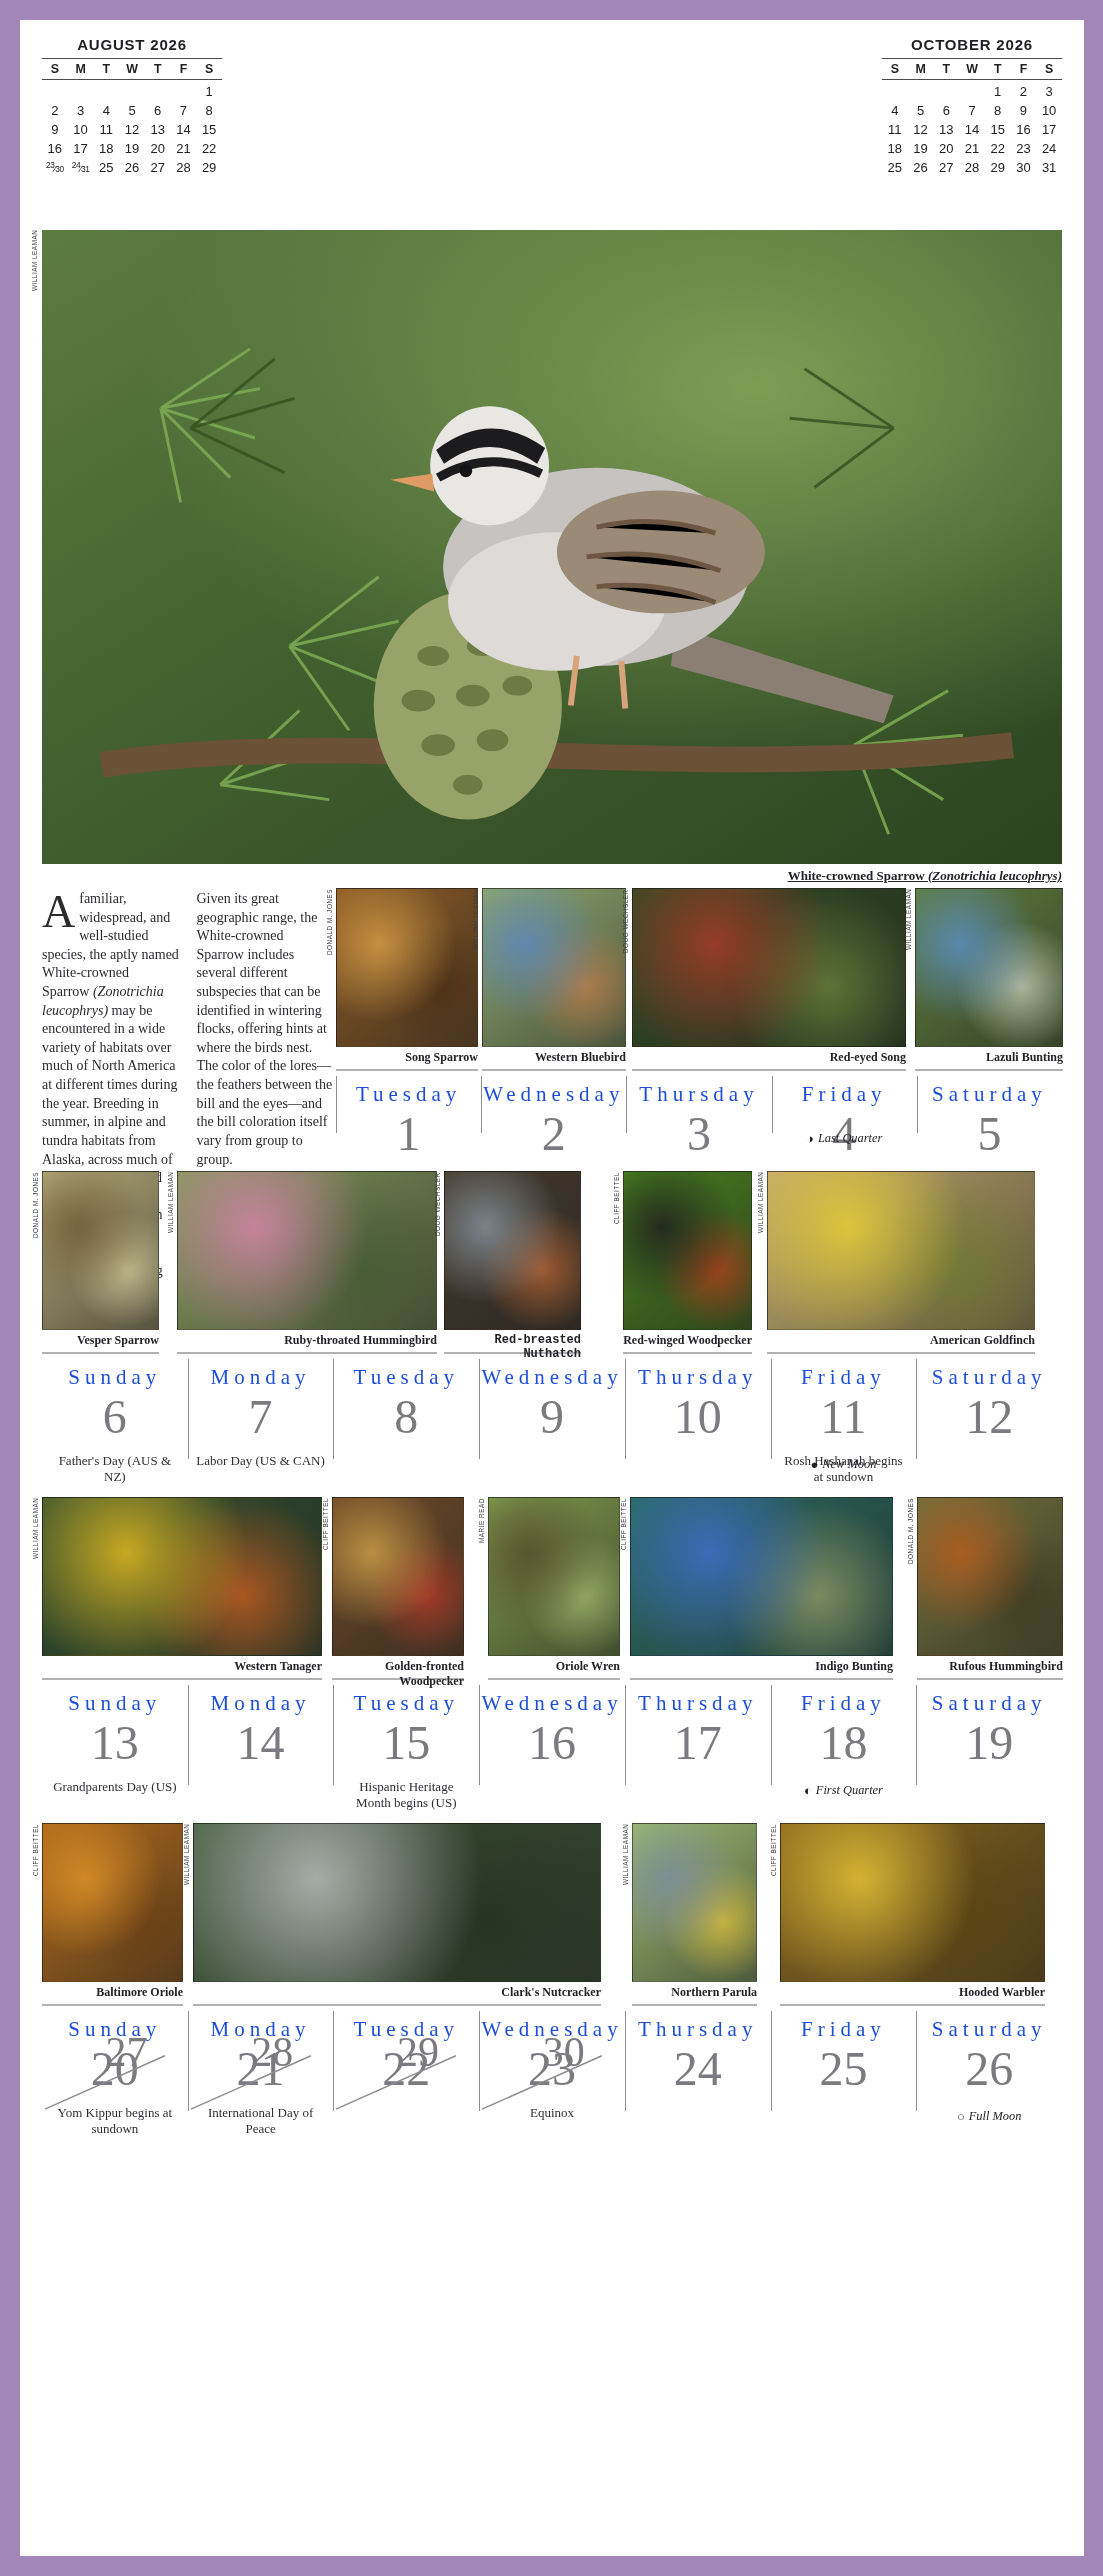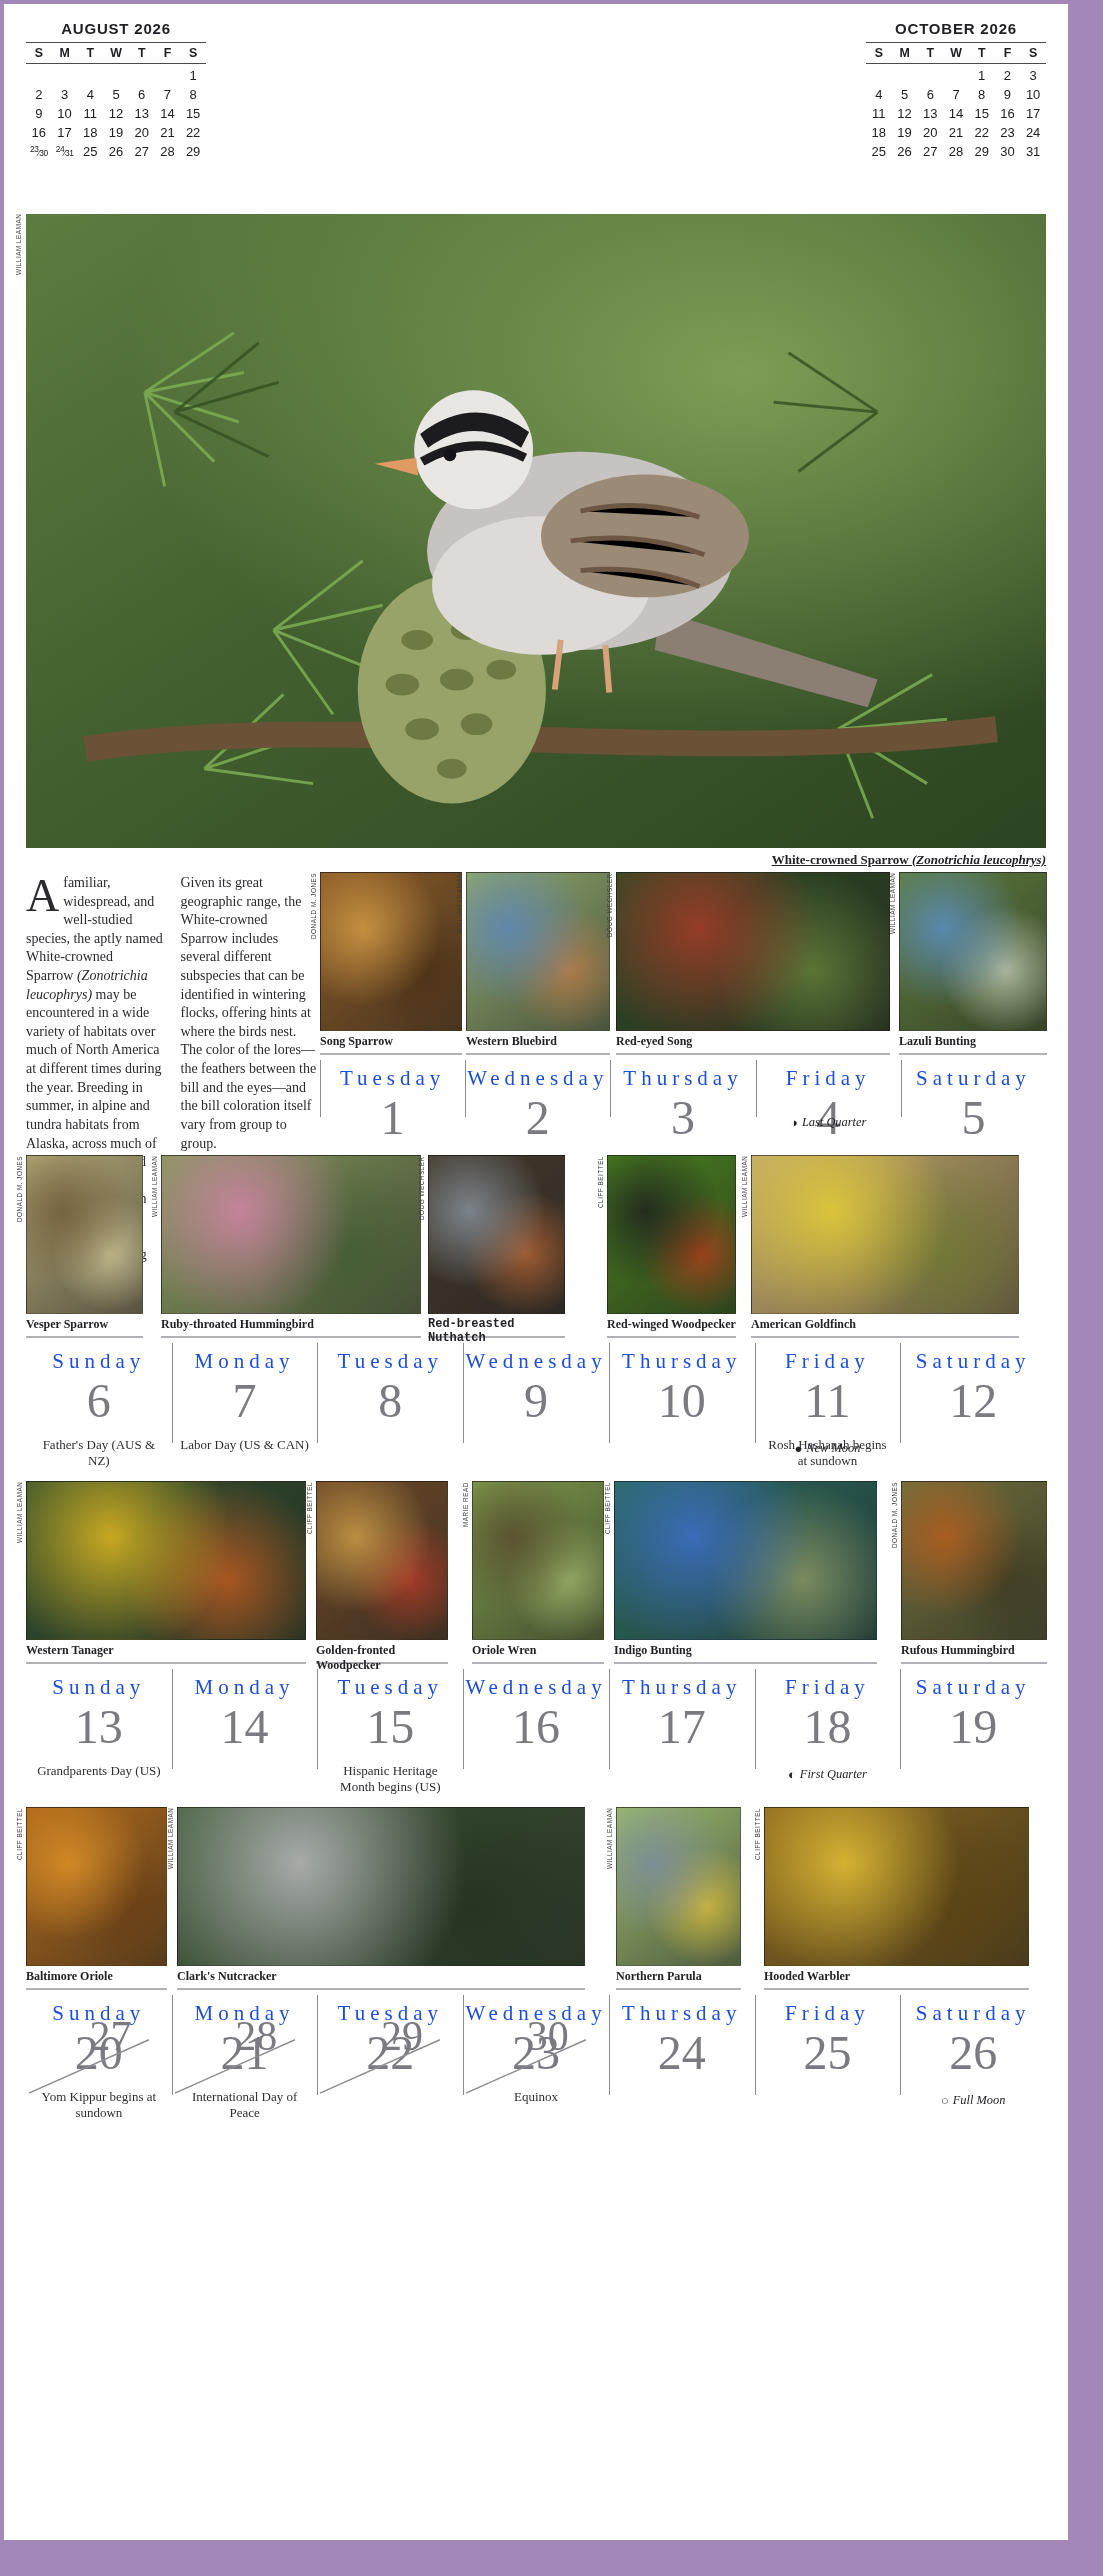--- a/index.html
+++ b/index.html
@@ -1,16 +1,16 @@
 <!DOCTYPE html>
 <html style="--border: #a487b9; --title: #77767b; --num: #7b7a80; --rule: #b2b1b6; --divider: #8d8c91;"><head>
 <meta charset="utf-8">
 <style>
   html,body{margin:0;padding:0;background:#e8e6ea;}
-  .page{position:relative;width:1104px;height:2576px;background:var(--border,#a487b9);box-sizing:border-box;padding:4px;margin:0 auto;
+  .page{position:relative;width:1104px;height:2576px;background:var(--border,#a487b9);box-sizing:border-box;padding:20px;margin:0 auto;
         font-family:"Liberation Serif","DejaVu Serif",serif;color:#2b2a2f;}
   .inner{position:relative;width:1064px;height:2536px;background:#ffffff;box-sizing:border-box;overflow:hidden;}
 
   
   .header{position:relative;height:192px;}
   .mini-cal{position:absolute;top:16px;width:180px;font-family:"Liberation Sans","DejaVu Sans",sans-serif;color:#1f1f24;}
   .mini-cal.left{left:22px;}
   .mini-cal.right{right:22px;}
   .mc-title{font-weight:bold;font-size:15px;letter-spacing:0.8px;text-align:center;padding-bottom:5px;}
   .mc-rule{border-top:1.6px solid #4a4a4e;}
@@ -33,21 +33,21 @@
   .hero-cap i{font-weight:bold;}
 
   
   #weeks{margin:0 22px;}
   .week{position:relative;}
   .week + .week{margin-top:12px;}
   .week.gap-lg{}
   .photo-row{position:relative;height:184px;}
   .week.has-article .photo-row,.week.has-article .cells{margin-left:294px;}
   .photo{position:absolute;top:0;height:159px;border:1px solid rgba(20,20,20,.45);box-sizing:border-box;}
-  .caption{position:absolute;top:159px;height:24px;text-align:left;font-size:12px;font-weight:bold;color:#232227;
+  .caption{position:absolute;top:159px;height:24px;text-align:right;font-size:12px;font-weight:bold;color:#232227;
            border-bottom:2px solid var(--rule,#b2b1b6);box-sizing:border-box;padding-top:3px;}
   .cells{display:flex;position:relative;}
   .cell{position:relative;flex:1;box-sizing:border-box;padding-top:10px;text-align:center;}
   .cells .cell::before{content:"";position:absolute;left:0;top:4px;bottom:26px;border-left:1.5px solid var(--divider,#8d8c91);}
   .cells .cell.no-div::before{display:none;}
   .dayname{font-size:21px;letter-spacing:5px;color:#1d4ed8;}
   .daynum{font-size:48px;line-height:1.05;color:var(--num,#7b7a80);margin-top:2px;}
   .holiday{font-size:13px;line-height:1.25;color:#2f2e33;margin-top:10px;padding:0 8px;}
   .moon{position:absolute;bottom:12px;left:0;right:0;text-align:center;font-size:12.4px;color:#232227;}
   .moon .mi{font-style:normal;font-size:13px;vertical-align:-1px;margin-right:4px;}

